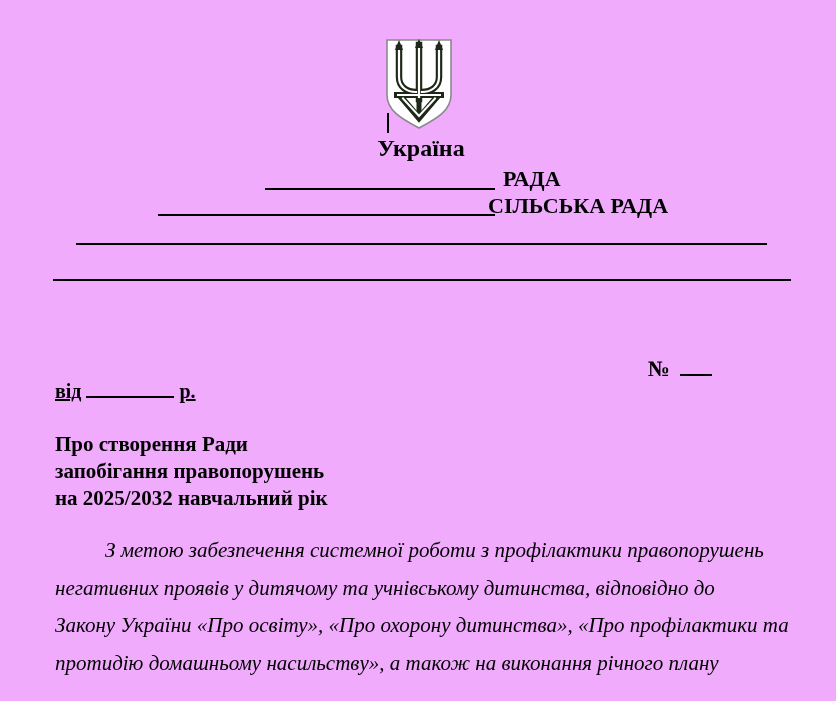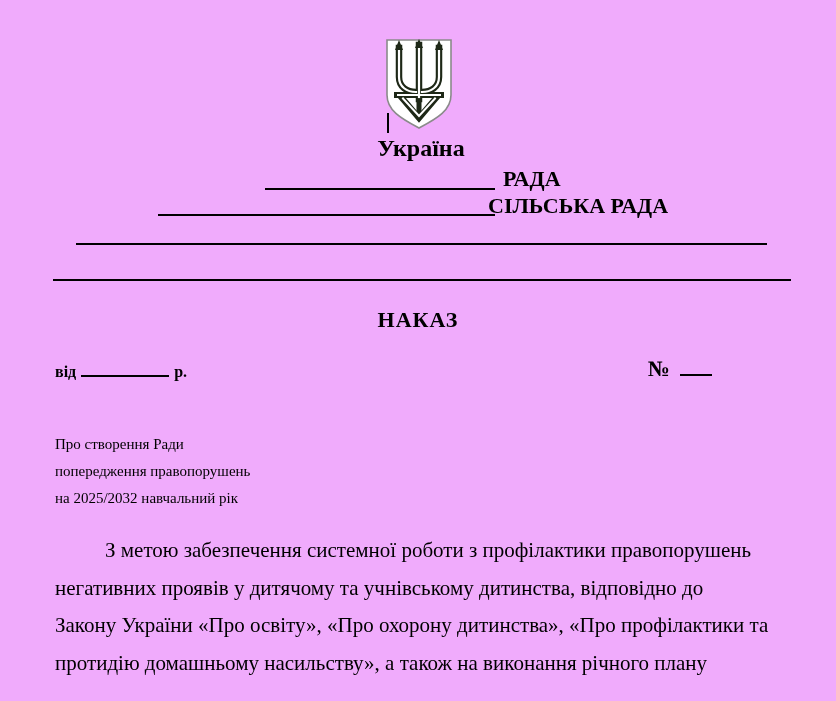--- a/index.html
+++ b/index.html
@@ -35,33 +35,33 @@
   .rule-top    { left: 76px; top: 243px; width: 691px; }
   .rule-bottom { left: 53px; top: 279px; width: 738px; }
 
   
   .order-heading {
     left: 0; top: 307px; width: 836px;
     text-align: center; font-weight: bold; font-size: 22px; letter-spacing: 1px;
   }
 
   
-  .date-row { left: 55px; top: 359px; font-weight: bold; font-size: 16px; line-height: 23px; white-space: nowrap; }
+  .date-row { left: 55px; top: 380px; font-weight: bold; font-size: 20px; line-height: 23px; white-space: nowrap; text-decoration: underline; }
   .inline-blank { display: inline-block; border-bottom: 2px solid #000; height: 18px; vertical-align: baseline; }
   .date-blank { width: 88px; margin: 0 5px; }
   .num-row { left: 648px; top: 357px; font-weight: bold; font-size: 22px; line-height: 24px; white-space: nowrap; }
   .num-blank { width: 32px; margin-left: 10px; }
 
   
-  .subject { left: 55px; top: 431px; font-weight: normal; font-size: 15px; line-height: 27px; }
+  .subject { left: 55px; top: 431px; font-weight: bold; font-size: 21px; line-height: 27px; }
   .subject div { white-space: nowrap; }
 
   
   .body-text { left: 55px; top: 532px; width: 740px; font-size: 21px; line-height: 37.5px; }
-  .body-text div { white-space: nowrap; }
+  .body-text div { white-space: nowrap; font-style: italic; }
   .body-text div.first { padding-left: 50px; }
 </style>
 </head>
 <body>
 
 <div class="page">
 
   <svg class="abs emblem" viewBox="0 0 72 95" width="72" height="95" xmlns="http://www.w3.org/2000/svg">
     <path d="M4 3 H68 V58 C68 73 55 81 36 91 C17 81 4 73 4 58 Z" fill="#ffffff" stroke="#8a8a8a" stroke-width="1.6"></path>
     <g>
@@ -90,32 +90,31 @@
 
   <div class="abs blankline lyceum-blank"></div>
   <div class="abs hdr-label lyceum-label">РАДА</div>
 
   <div class="abs blankline council-blank"></div>
   <div class="abs hdr-label council-label">СІЛЬСЬКА РАДА</div>
 
   <div class="abs rule rule-top"></div>
   <div class="abs rule rule-bottom"></div>
 
-  <div class="abs order-heading">НАКАЗ</div>
 
   <div class="abs date-row">
     <span>від</span><span class="inline-blank date-blank"></span><span>р.</span>
   </div>
   <div class="abs num-row">
     <span>№</span><span class="inline-blank num-blank"></span>
   </div>
 
   <div class="abs subject">
     <div>Про створення Ради</div>
-    <div>попередження правопорушень</div>
+    <div>запобігання правопорушень</div>
     <div>на 2025/2032 навчальний рік</div>
   </div>
 
   <div class="abs body-text">
     <div class="first">З метою забезпечення системної роботи з профілактики правопорушень</div>
     <div>негативних проявів у дитячому та учнівському дитинства, відповідно до</div>
     <div>Закону України «Про освіту», «Про охорону дитинства», «Про профілактики та</div>
     <div>протидію домашньому насильству», а також на виконання річного плану</div>
   </div>
 

